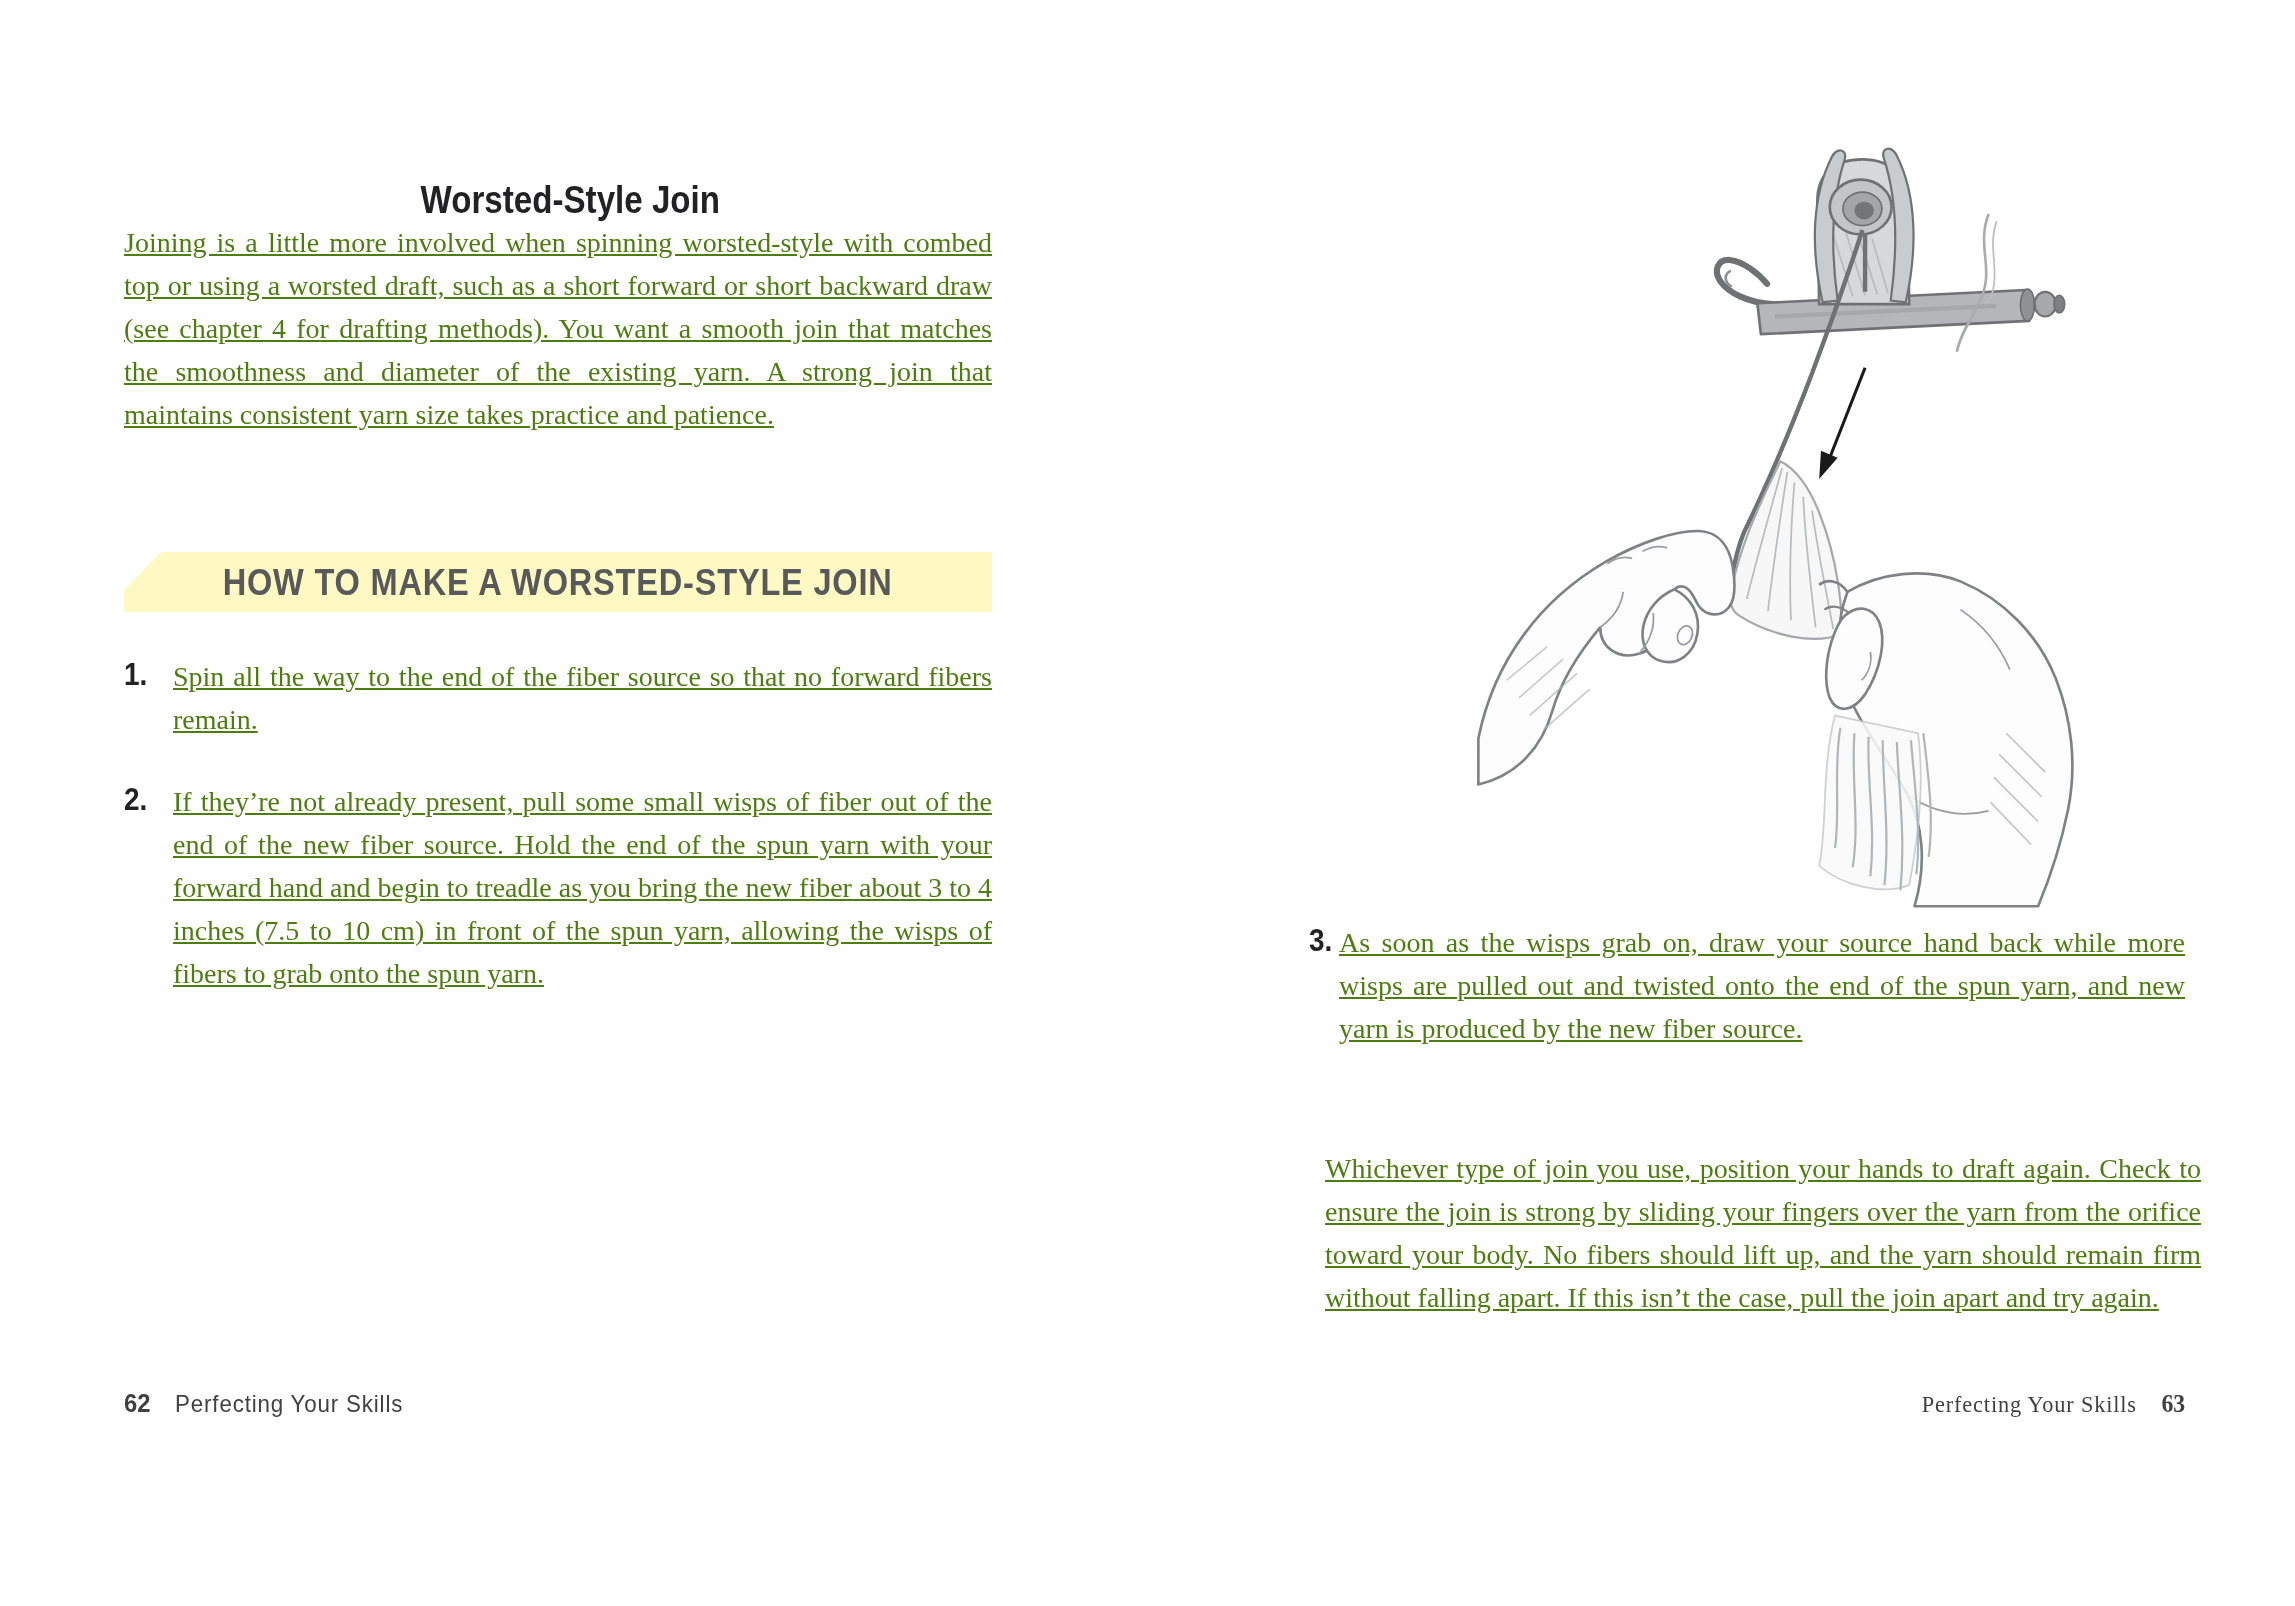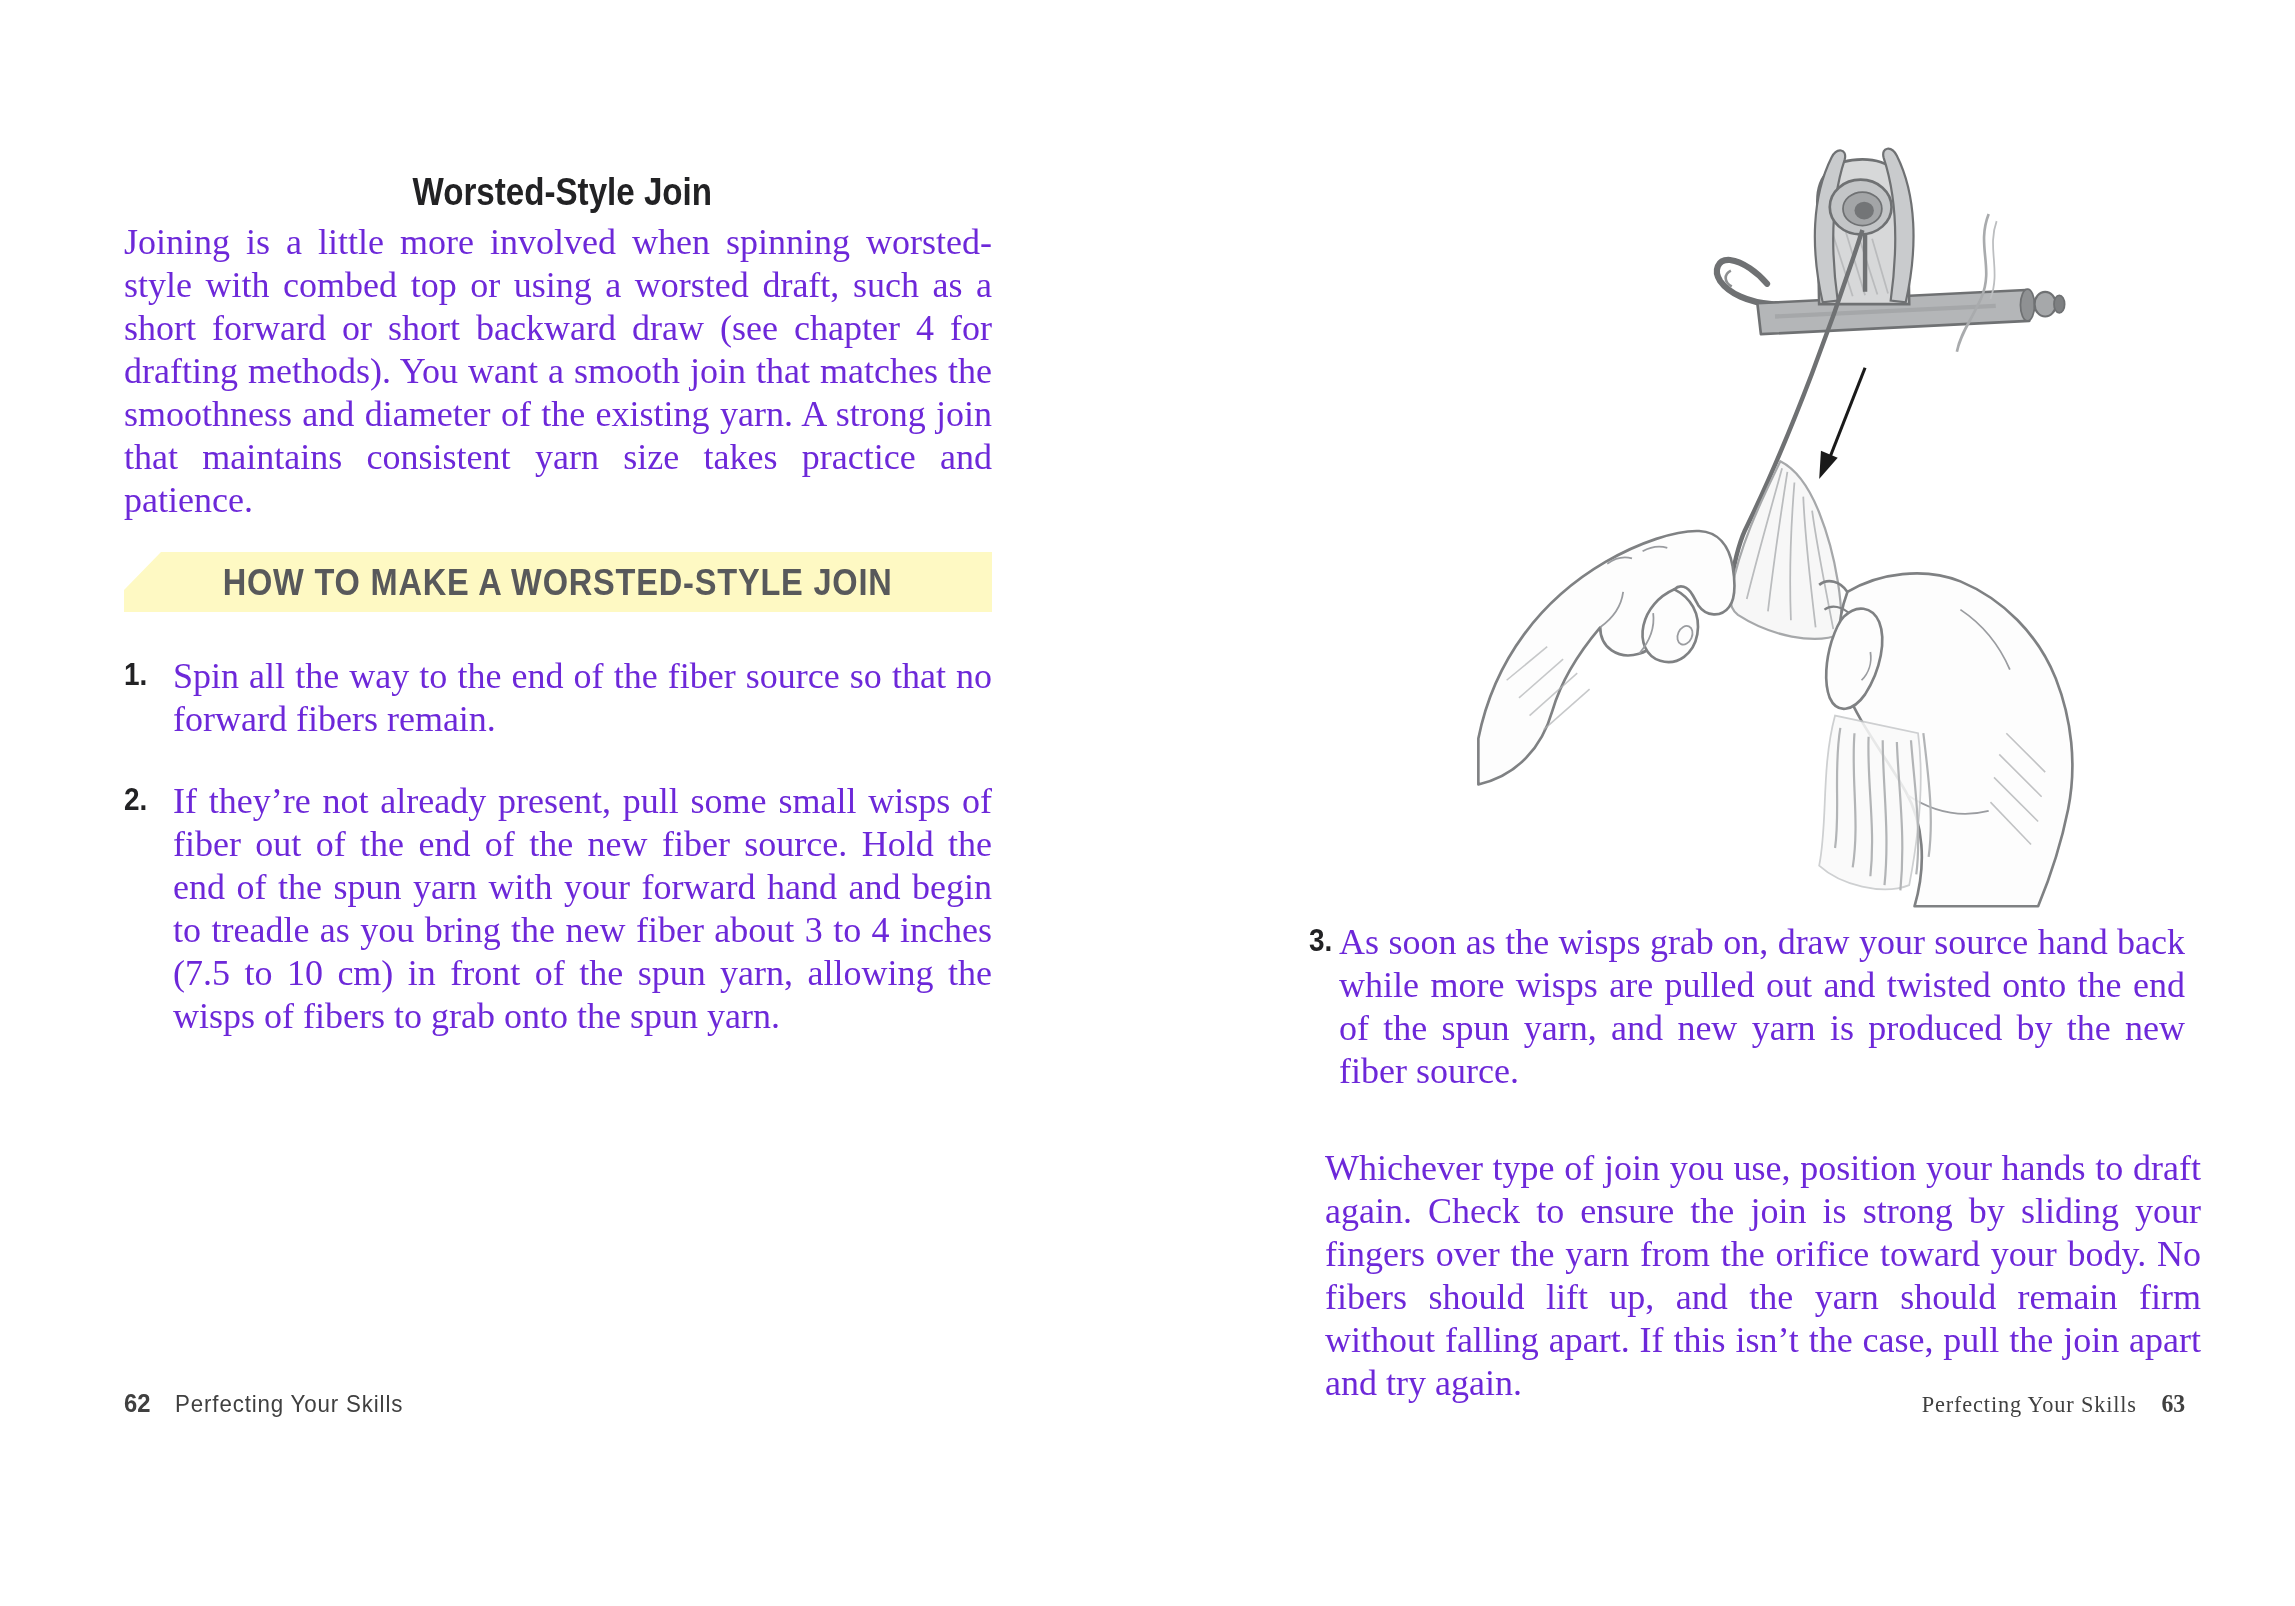--- a/index.html
+++ b/index.html
@@ -20,23 +20,24 @@
   }
   .title-wrap .condensed {
     display: inline-block;
     font: 700 39px/1 "Liberation Sans", sans-serif;
     transform: scaleX(0.85);
     transform-origin: center;
     letter-spacing: 0px;
     color: #222224;
   }
   .body-par {
-    font-size: 36px; line-height: 43px;
+    font-size: 28px; line-height: 43px;
     text-align: justify;
-    color: #6d28d9;
+    color: #4d7c0f;
+    text-decoration: underline;
   }
   .intro { left: 124px; top: 221px; width: 868px; }
 
   .banner {
     left: 124px; top: 552px; width: 868px; height: 60px;
     background: #fef9c3;
     clip-path: polygon(37px 0, 100% 0, 100% 100%, 0 100%, 0 38px);
     display: flex; align-items: center; justify-content: center;
   }
   .banner .condensed {
@@ -79,21 +80,21 @@
 
   
   .illus { left: 1466px; top: 115px; width: 671px; height: 795px; }
   .illus svg { width: 100%; height: 100%; display: block; }
 </style>
 </head>
 <body>
 
 <section>
 
-  <h1 class="abs title-wrap" style="margin:4px;">
+  <h1 class="abs title-wrap" style="margin:12px;">
     <span class="condensed">Worsted-Style Join</span>
   </h1>
 
   <p class="abs body-par intro" style="margin:0;">Joining is a little more involved when spinning worsted-style with combed top or using a worsted draft, such as a short forward or short backward draw (see chapter 4 for drafting methods). You want a smooth join that matches the smoothness and diameter of the existing yarn. A strong join that maintains consistent yarn size takes practice and patience.</p>
 
   <div class="abs banner">
     <span class="condensed">HOW TO MAKE A WORSTED-STYLE JOIN</span>
   </div>
 
   <div class="step step-l" style="top:655px;">

